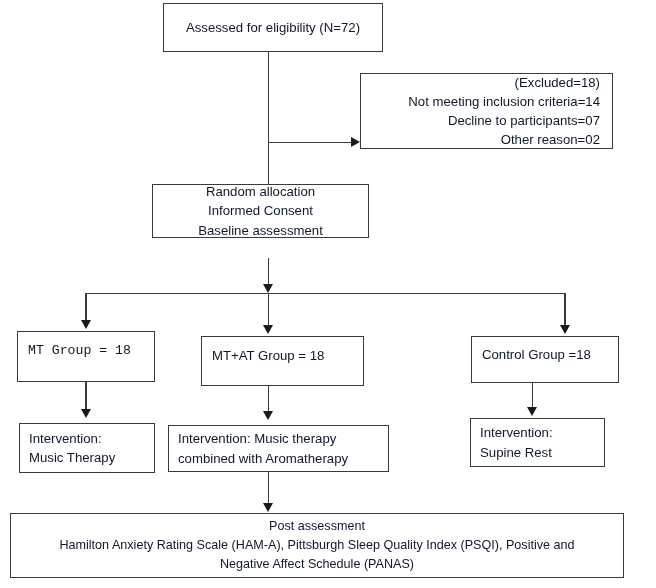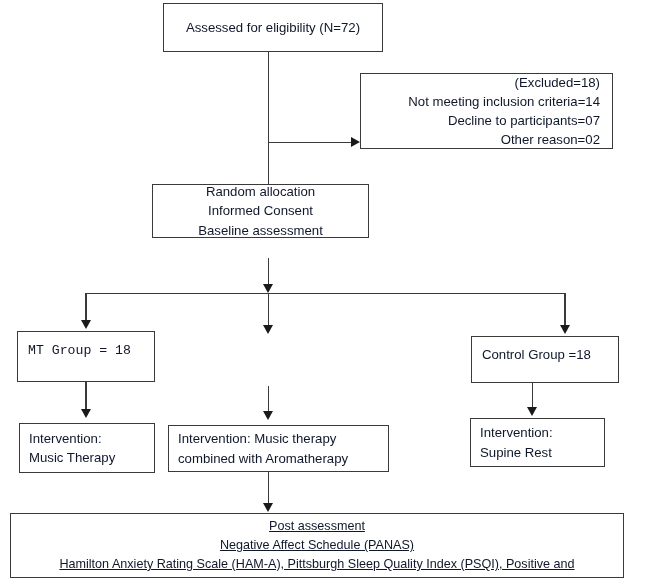--- a/index.html
+++ b/index.html
@@ -69,21 +69,21 @@
   #box-random        { left: 152px; top: 184px; width: 217px; height: 54px;  padding: 0 10px; }
 
   #box-group-mt      { left: 17px;  top: 331px; width: 138px; height: 51px;  padding: 0 10px; justify-content: flex-start; padding-top: 9px; font-family: Liberation Mono, monospace; }
   #box-group-mtat    { left: 201px; top: 336px; width: 163px; height: 50px;  padding: 0 10px; justify-content: flex-start; padding-top: 9px; }
   #box-group-control { left: 471px; top: 336px; width: 148px; height: 47px;  padding: 0 10px; justify-content: flex-start; padding-top: 8px; }
 
   #box-iv-mt         { left: 19px;  top: 423px; width: 136px; height: 50px;  padding: 0 9px; }
   #box-iv-mtat       { left: 168px; top: 425px; width: 221px; height: 47px;  padding: 8px 9px; }
   #box-iv-control    { left: 470px; top: 418px; width: 135px; height: 49px;  padding: 0 9px; }
 
-  #box-post          { left: 10px;  top: 513px; width: 614px; height: 65px;  padding: 0 8px; text-decoration: underline; }
+  #box-post          { left: 10px;  top: 513px; width: 614px; height: 65px;  padding: 0 8px; }
   #box-post .line { font-size: 12.6px; line-height: 1.5; }
 </style>
 </head>
 <body>
 
 <div id="flow-root">
 
   <div class="box ctr" id="box-assessed">
     <span class="line">Assessed for eligibility (N=72)</span>
   </div>
@@ -98,20 +98,23 @@
   <div class="box ctr" id="box-random">
     <span class="line">Random allocation</span>
     <span class="line">Informed Consent</span>
     <span class="line">Baseline assessment</span>
   </div>
 
   <div class="box lft" id="box-group-mt">
     <span class="line">MT Group = 18</span>
   </div>
 
+  <div class="box lft" id="box-group-mtat">
+    <span class="line">MT+AT Group = 18</span>
+  </div>
 
   <div class="box lft" id="box-group-control">
     <span class="line">Control Group =18</span>
   </div>
 
   <div class="box lft" id="box-iv-mt">
     <span class="line">Intervention:</span>
     <span class="line">Music Therapy</span>
   </div>
 
@@ -120,22 +123,22 @@
     <span class="line">combined with Aromatherapy</span>
   </div>
 
   <div class="box lft" id="box-iv-control">
     <span class="line">Intervention:</span>
     <span class="line">Supine Rest</span>
   </div>
 
   <div class="box ctr" id="box-post">
     <span class="line">Post assessment</span>
+    <span class="line">Hamilton Anxiety Rating Scale (HAM-A), Pittsburgh Sleep Quality Index (PSQI), Positive and</span>
     <span class="line">Negative Affect Schedule (PANAS)</span>
-    <span class="line">Hamilton Anxiety Rating Scale (HAM-A), Pittsburgh Sleep Quality Index (PSQI), Positive and</span>
   </div>
 
   <div class="vline" style="left:267.5px; top:52px; height:132px;"></div>
 
   <div class="hline" style="left:268px; top:141.5px; width:83px;"></div>
   <div class="arrow-right" style="left:351px; top:136.5px;"></div>
 
   <div class="vline" style="left:267.5px; top:258px; height:27px;"></div>
   <div class="arrow-down" style="left:262.5px; top:284px;"></div>
 

